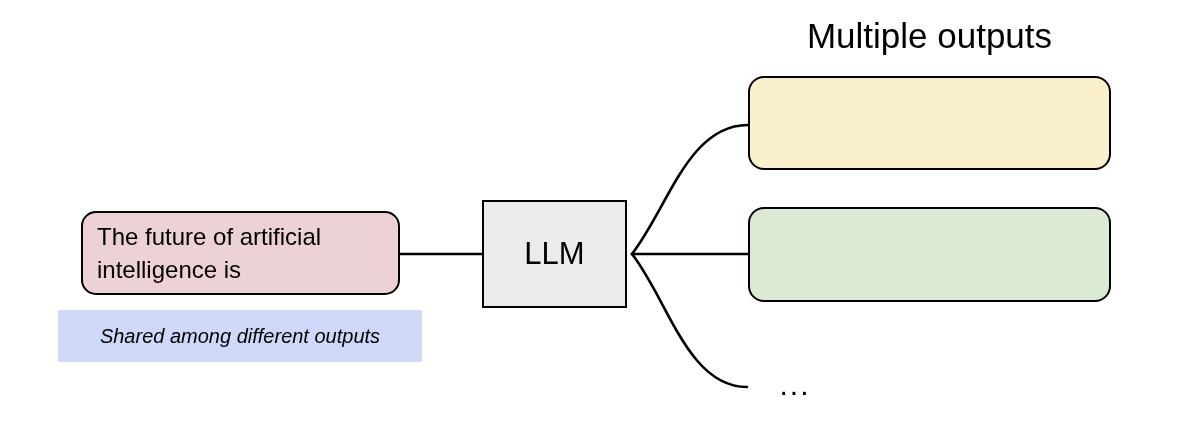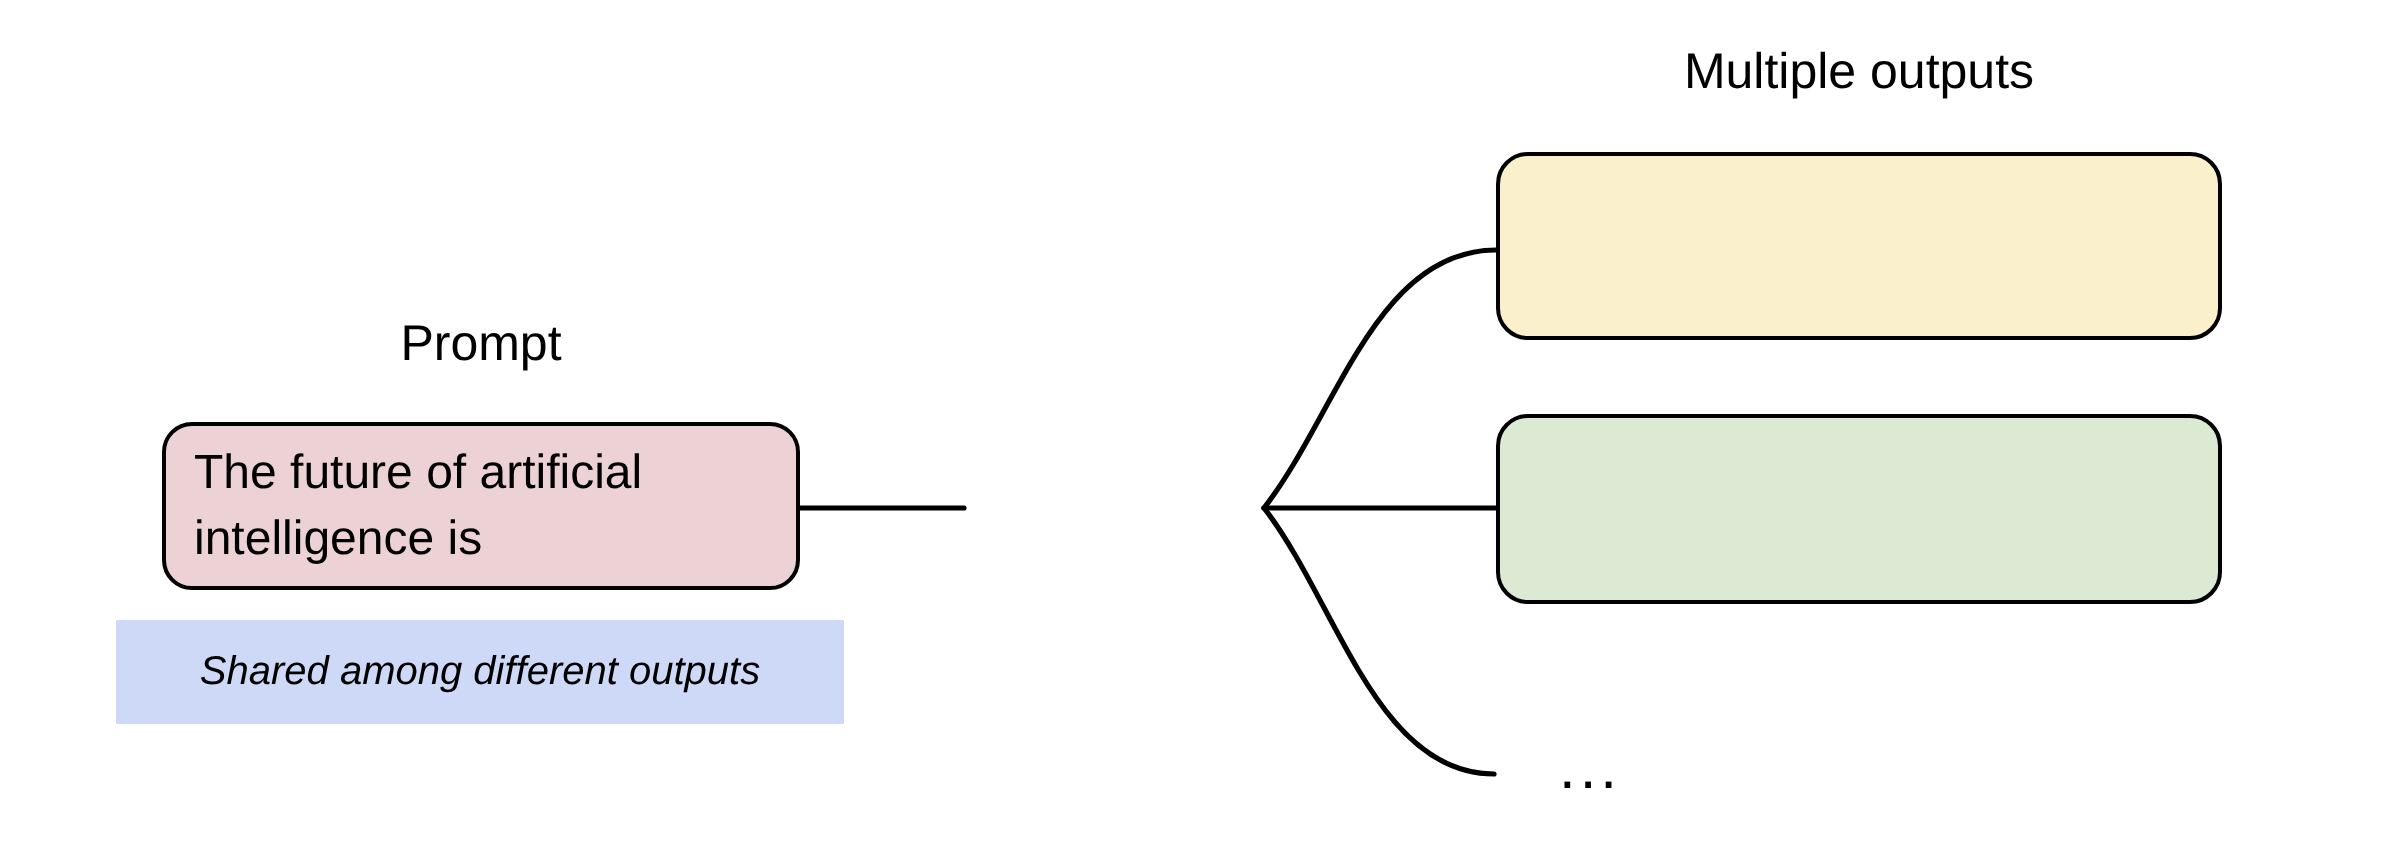--- a/index.html
+++ b/index.html
@@ -27,21 +27,21 @@
     pointer-events: none;
   }
   .lines path {
     stroke: var(--stroke, #000000);
     stroke-width: 2.6;
     fill: none;
     stroke-linecap: round;
   }
   .heading {
     position: absolute;
-    font-size: 25px;
+    font-size: 35px;
     line-height: 32px;
     text-align: center;
     white-space: nowrap;
   }
   #heading-prompt { left: 81px; top: 156px; width: 319px; }
   #heading-outputs { left: 748px; top: 20px; width: 363px; }
 
   .box {
     position: absolute;
     box-sizing: border-box;
@@ -102,28 +102,28 @@
 
 <div class="canvas">
 
   <svg class="lines" viewBox="0 0 1200 426" width="1200" height="426">
     <path d="M 400 254 L 482 254"></path>
     <path d="M 632 254 C 668 208 688 125 748 125"></path>
     <path d="M 632 254 L 748 254"></path>
     <path d="M 632 254 C 668 300 688 387 747 387"></path>
   </svg>
 
-  <div class="heading" id="heading-prompt">Prompt</div>
 
   <div class="box" id="prompt-box">
     <div class="box-text">The future of artificial intelligence is</div>
   </div>
 
   <div id="shared-note">Shared among different outputs</div>
 
+  <div class="box" id="llm-box">LLM</div>
 
   <div class="heading" id="heading-outputs">Multiple outputs</div>
 
   <div class="box" id="output-box-1"></div>
 
   <div class="box" id="output-box-2"></div>
 
   <div id="more-ellipsis">...</div>
 
 </div>

